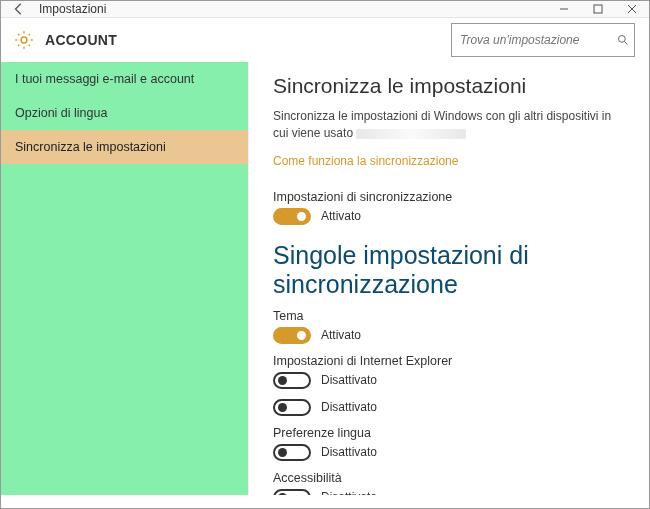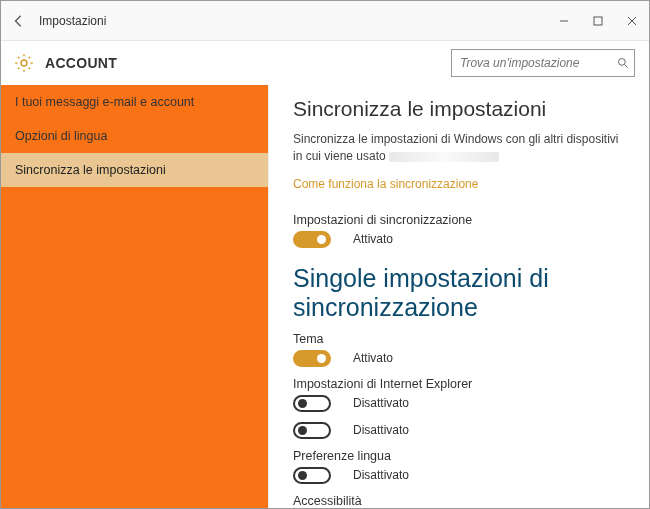--- a/index.html
+++ b/index.html
@@ -8,21 +8,21 @@
     font-size: 13px;
     color: #2a2a2a;
     background: #fff;
     width: 650px;
     height: 509px;
     overflow: hidden;
     border: 1px solid #999;
   }
   
   .titlebar {
-    height: 40px;
+    height: 17px;
     display: flex;
     align-items: center;
     background: #f9f9f9;
     border-bottom: 1px solid #e6e6e6;
   }
   .titlebar .back {
     width: 36px; height: 30px;
     display: flex; align-items: center; justify-content: center;
     color: #555;
   }
@@ -50,42 +50,42 @@
   }
   .header-title {
     font-size: 14px;
     font-weight: 600;
     letter-spacing: 0.3px;
     color: #333;
     flex: 1;
   }
   .search {
     width: 184px;
-    height: 28px;
+    height: 34px;
     border: 1px solid #999;
     background: #fff;
     display: flex;
     align-items: center;
     padding: 0 6px 0 8px;
   }
   .search input {
     flex: 1;
     border: none;
     outline: none;
     font-size: 12px;
     font-style: italic;
     color: #666;
     background: transparent;
   }
   .search .s-icon { color:#666; width:14px; display:flex;align-items:center;justify-content:center;}
   
   .main { display: flex; height: calc(100% - 74px); }
   .sidebar {
-    width: 268px;
-    background: #f97316;
+    width: 248px;
+    background: #86efac;
     border-right: 1px solid #eee;
     overflow-y: auto;
   }
   .side-item {
     padding: 10px 14px;
     font-size: 12.5px;
     color: #333;
     cursor: pointer;
     border-bottom: 0;
   }
@@ -127,21 +127,21 @@
   }
   .setting-label {
     font-size: 12.5px;
     color: #333;
     margin-top: 8px;
     margin-bottom: 4px;
   }
   .toggle-row {
     display: flex;
     align-items: center;
-    gap: 22px;
+    gap: 10px;
     margin-bottom: 10px;
   }
   .toggle {
     width: 38px; height: 17px;
     border: 2px solid #333;
     border-radius: 10px;
     position: relative;
     background: #fff;
     cursor: pointer;
   }

